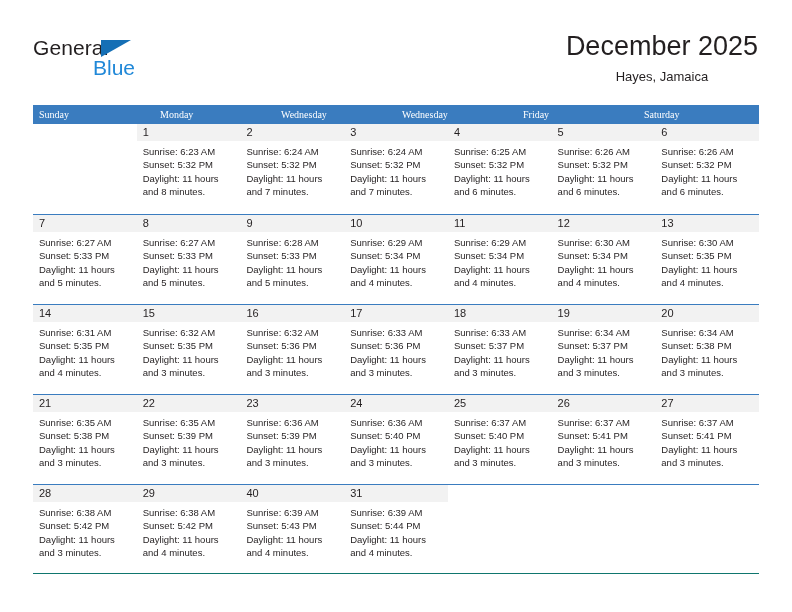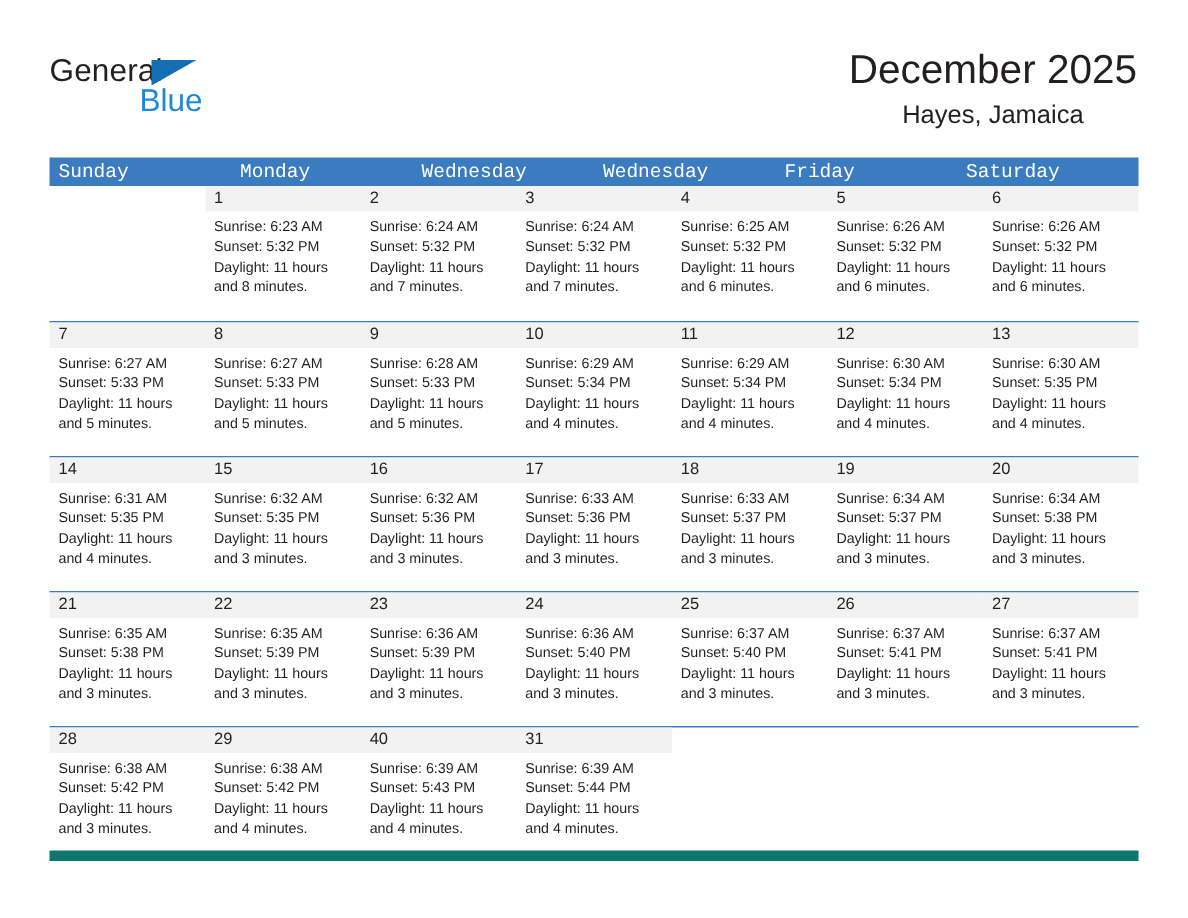--- a/index.html
+++ b/index.html
@@ -74,21 +74,21 @@
   }
   .cal-title {
     font-size: 27px;
     color: #231f20;
     line-height: 33px;
     white-space: nowrap;
     font-family: "Liberation Sans", sans-serif;
   }
   .cal-subtitle {
     margin-top: 6px;
-    font-size: 17px;
+    font-size: 13px;
     color: #231f20;
     line-height: 16px;
     white-space: nowrap;
     font-family: "Liberation Sans", sans-serif;
   }
 
   
   .calendar {
     position: absolute;
     left: 33px;
@@ -99,39 +99,39 @@
   .weekday-row {
     display: flex;
     width: 726px;
     height: 19px;
     background: #3A7CBF;
   }
   .weekday {
     flex: 1 1 0;
     min-width: 0;
     color: #ffffff;
-    font-size: 13px;
+    font-size: 10px;
     line-height: 19px;
     padding-left: 6px;
     box-sizing: border-box;
-    font-family: Liberation Mono, monospace;
+    font-family: Liberation Serif, serif;
   }
 
   .week-row {
     display: flex;
     width: 726px;
     height: 90px;
     border-top: 1px solid #3A7CBF;
     box-sizing: border-box;
   }
   .week-row.first {
     border-top: none;
   }
   .week-row.last {
-    border-bottom: 7px solid #0f766e;
+    border-bottom: 1px solid #0f766e;
   }
 
   .day-cell {
     flex: 1 1 0;
     min-width: 0;
     position: relative;
     box-sizing: border-box;
   }
 
   .day-number-band {

